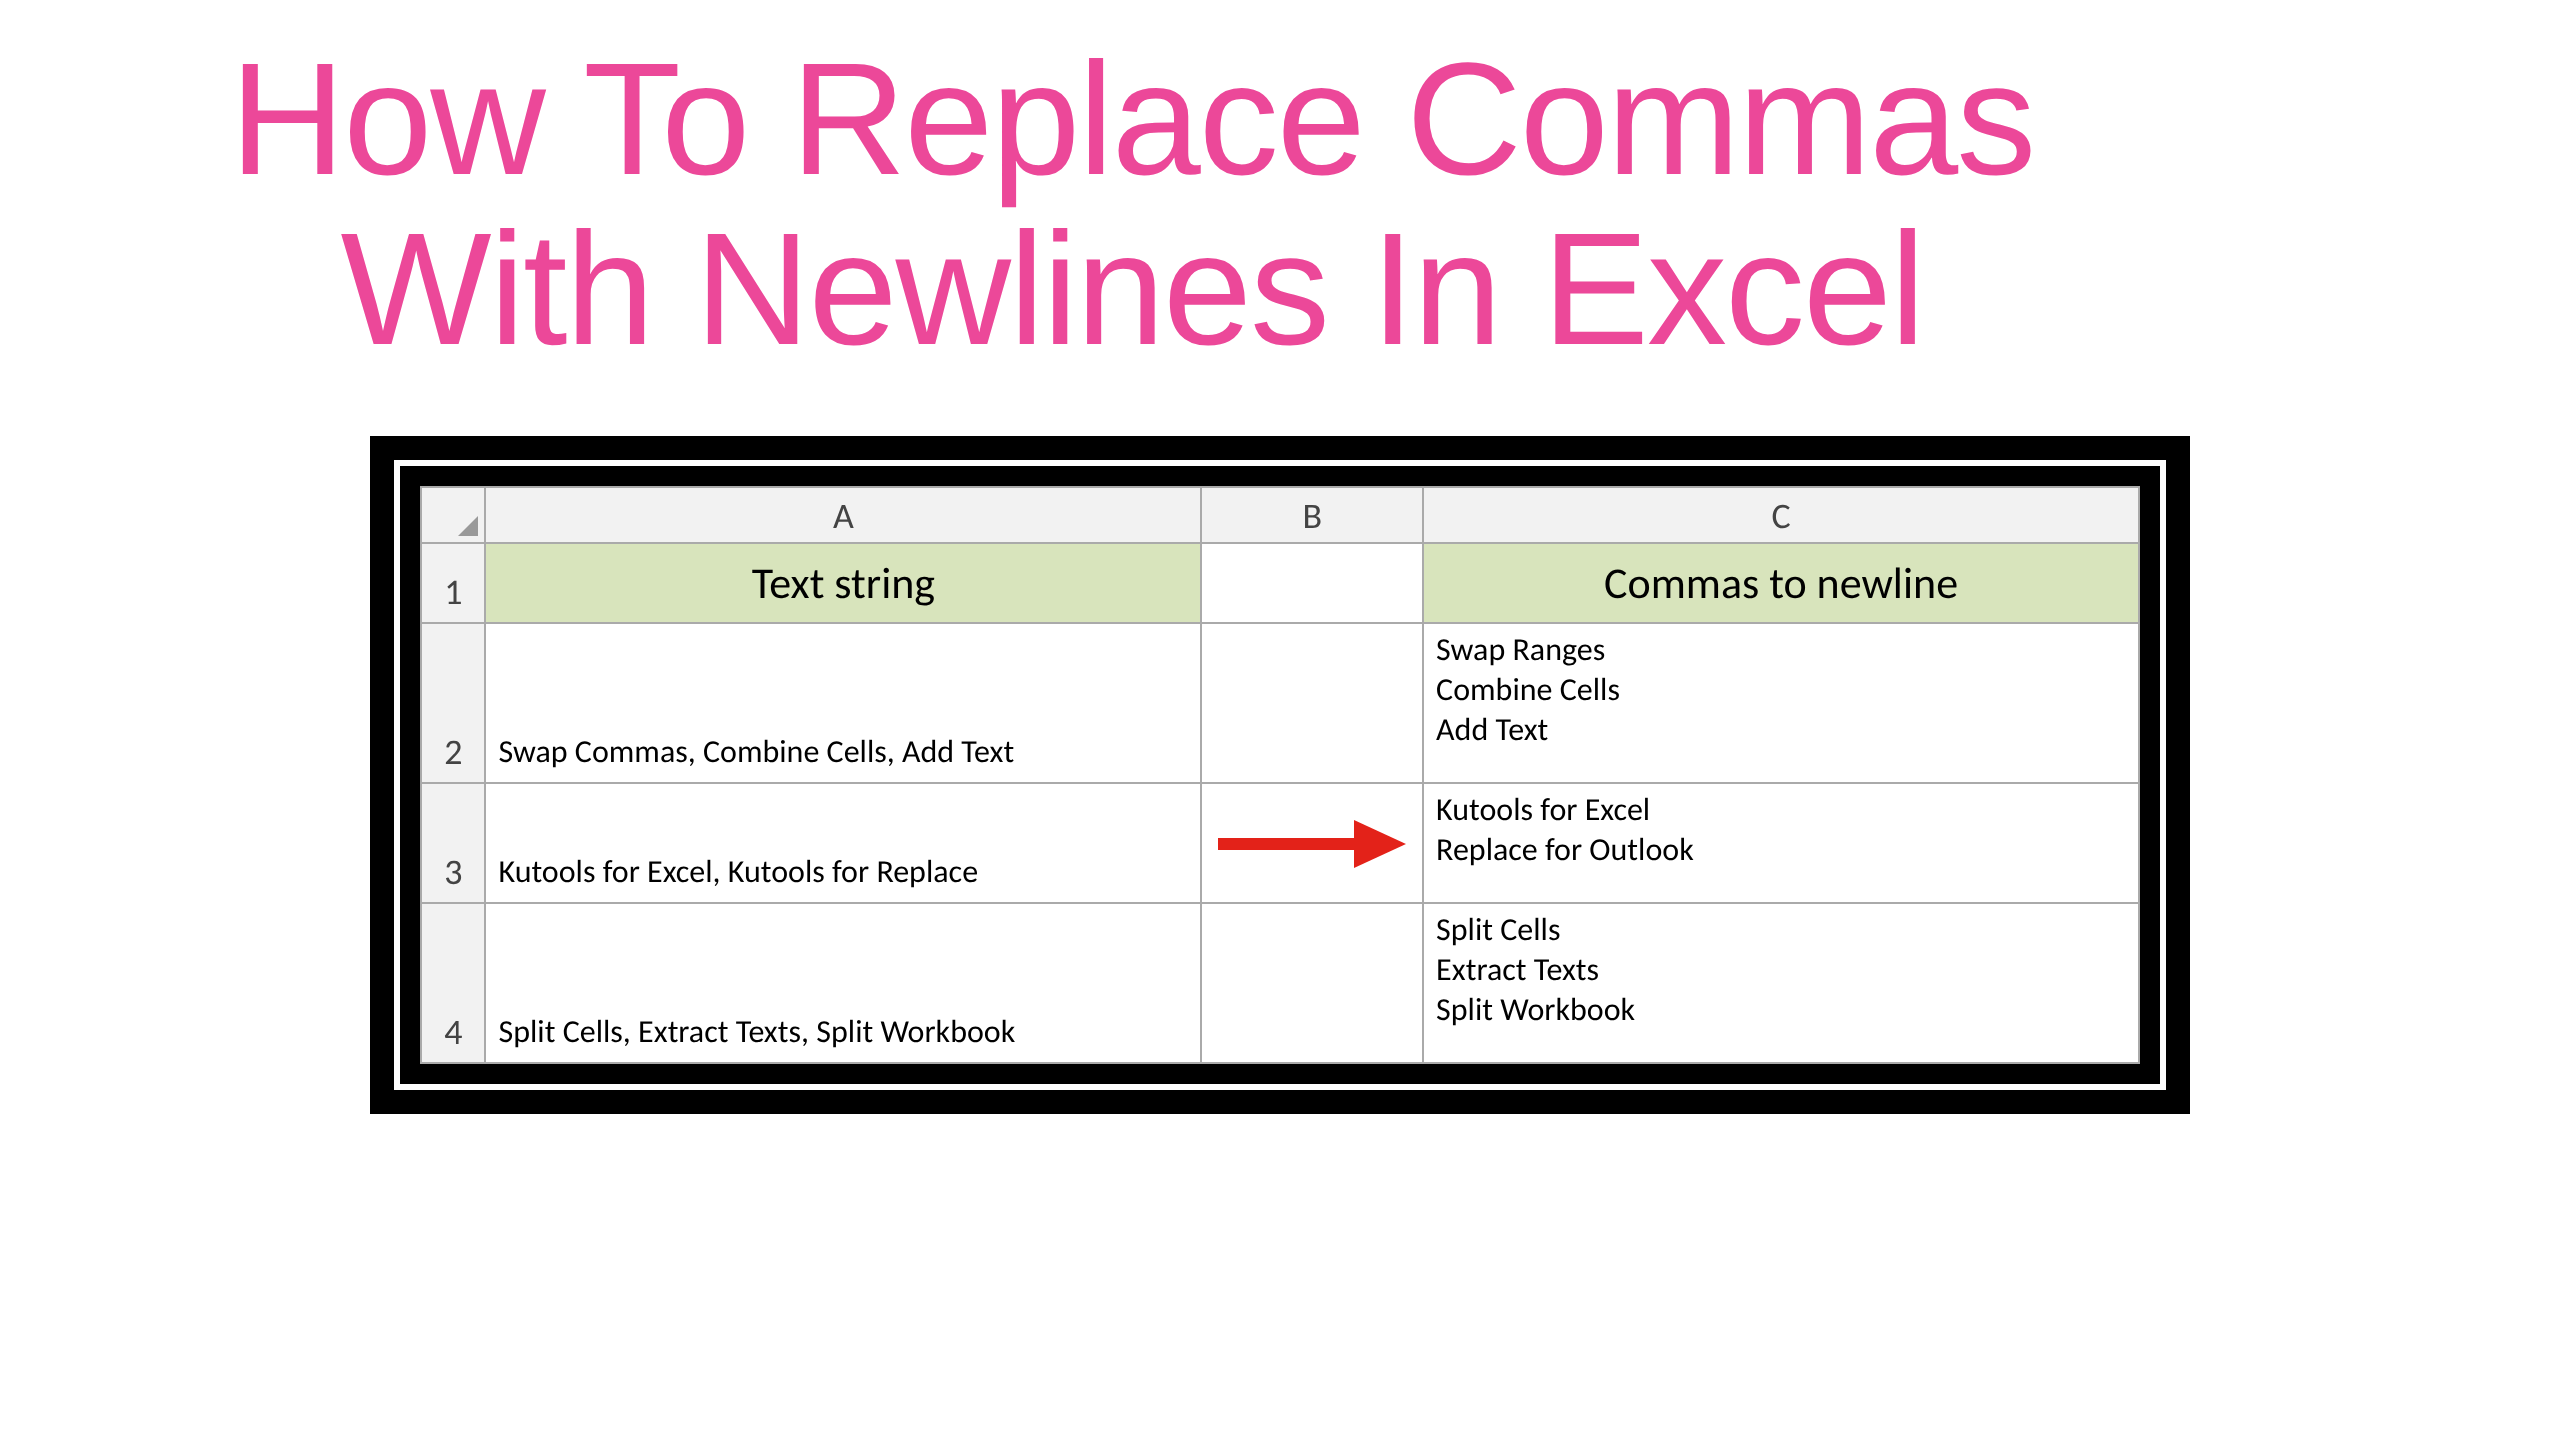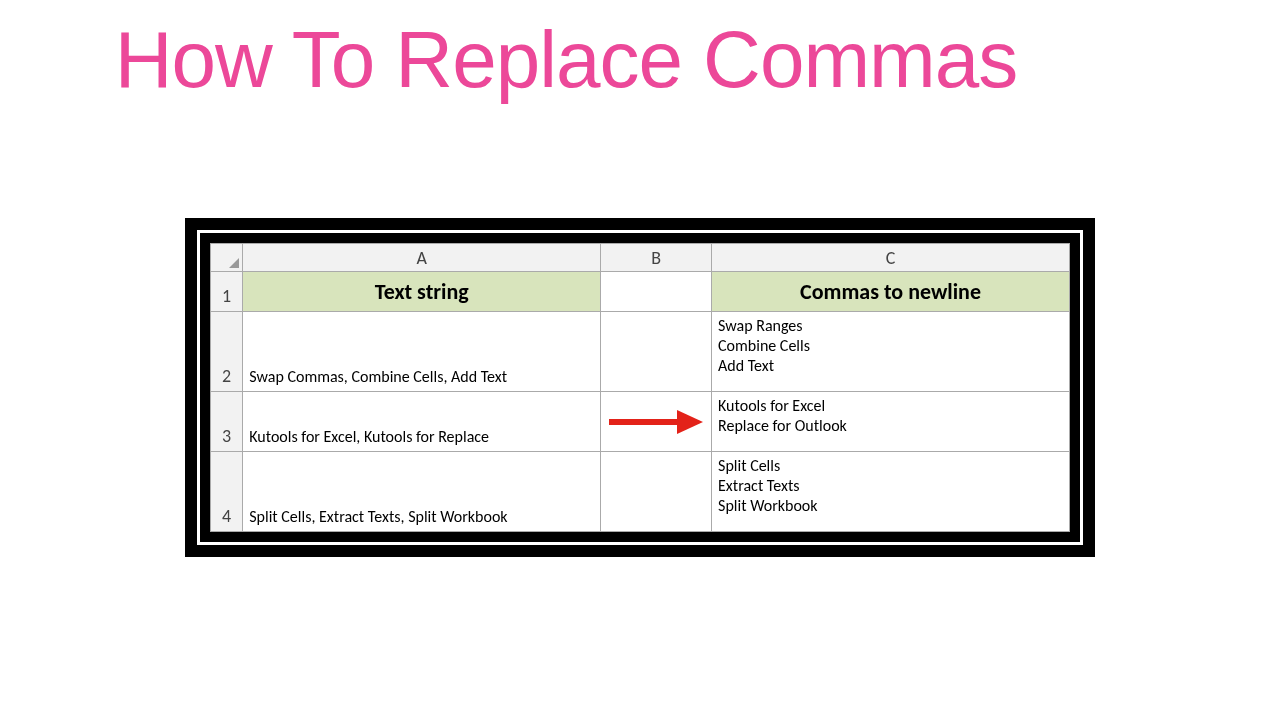--- a/index.html
+++ b/index.html
@@ -87,21 +87,21 @@
     background: #f2f2f2;
     text-align: center;
     font-size: 18px;
     color: #444;
     vertical-align: bottom;
     padding-bottom: 4px !important;
   }
   .hdr-cell {
     background: #d8e4bc;
     text-align: center;
-    font-weight: 700;
+    font-weight: 400;
     font-size: 22px;
     height: 40px;
     vertical-align: middle;
   }
   .data-cell {
     font-size: 16px;
     padding: 4px 6px !important;
     vertical-align: bottom;
     line-height: 1.25;
     white-space: pre-line;
@@ -139,20 +139,21 @@
     border-left: 26px solid #e32219;
   }
 </style>
 </head>
 <body>
 
 <div class="page">
 
   <div class="headline">
     <span>How To Replace Commas</span><br>
+    <span>With Newlines In Excel</span>
   </div>
 
   <div class="frame-outer">
     <div class="frame-inner">
       <div class="sheet">
         <table class="grid">
           <colgroup>
             <col class="rowhdr">
               <col class="colA">
               <col class="colB">

